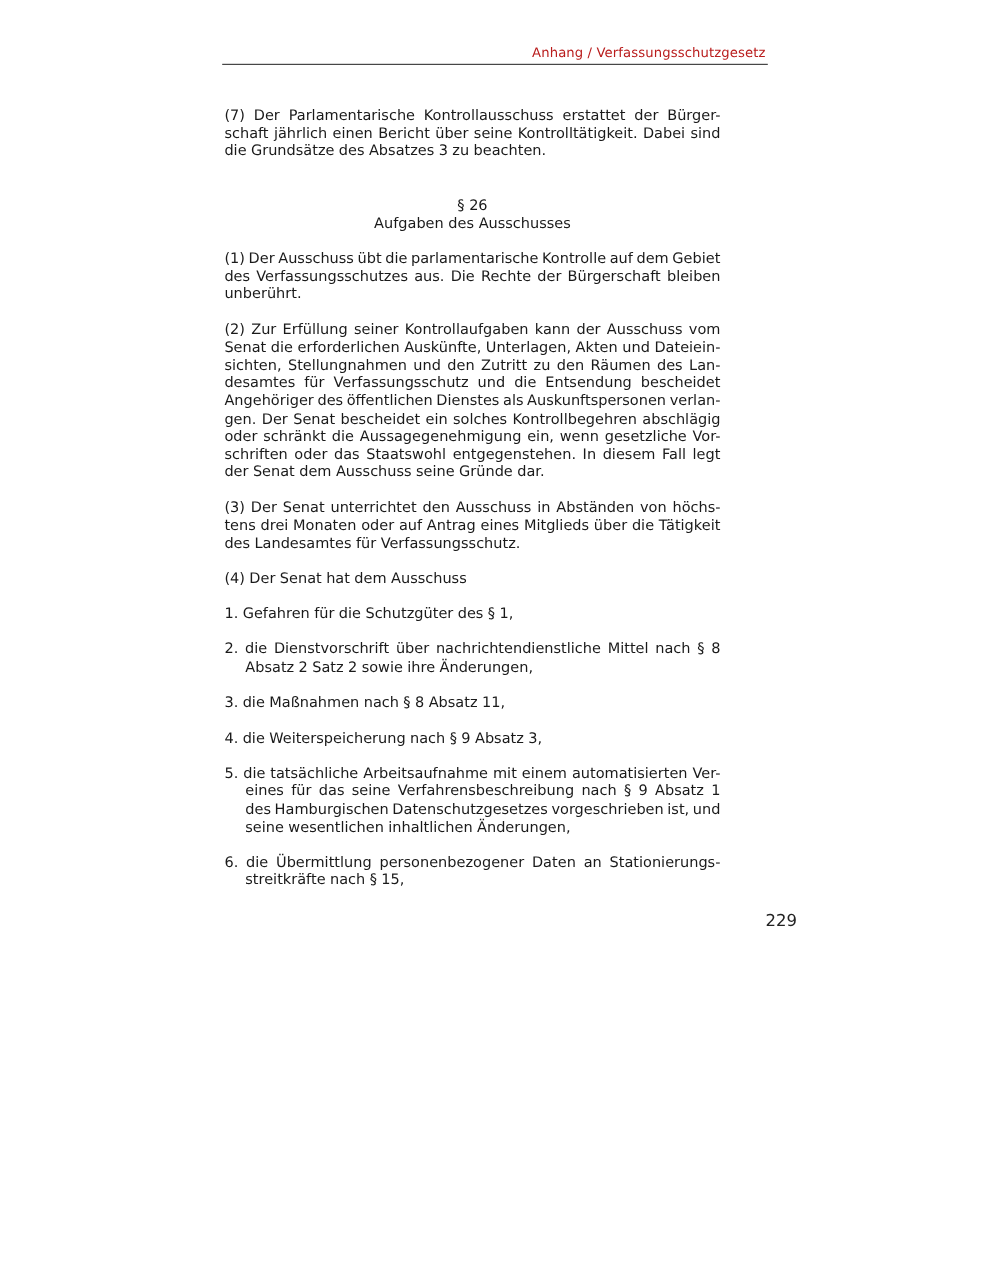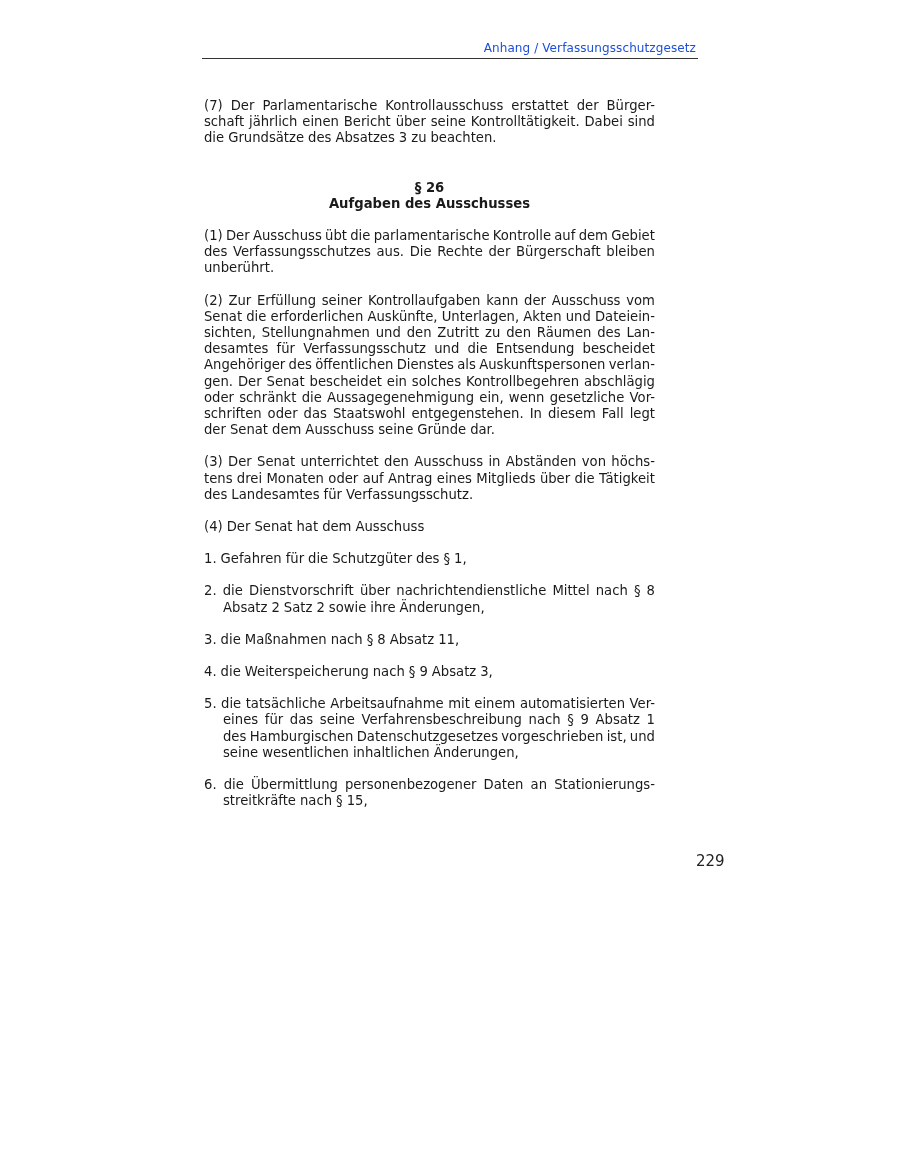--- a/index.html
+++ b/index.html
@@ -1,26 +1,26 @@
 <!DOCTYPE html>
 <html><head>
   <meta charset="utf-8">
   <style>
     html, body { margin: 0; padding: 0; background: #ffffff; }
     body { width: 900px; height: 1164px; position: relative; overflow: hidden;
            font-family: "DejaVu Sans", "Liberation Sans", sans-serif; color: #1a1a1a; }
     .header { position: absolute; left: 202px; top: 40px; width: 496px; height: 18px;
               border-bottom: 1.5px solid #333; }
-    .header-text { position: absolute; right: 2px; top: 1px; font-size: 12px; color: #1d4ed8; letter-spacing: 0.1px; }
+    .header-text { position: absolute; right: 2px; top: 1px; font-size: 12px; color: #b91c1c; letter-spacing: 0.1px; }
     .content { position: absolute; left: 204px; top: 98px; width: 451px; font-size: 13.2px; line-height: 16.2px; }
     .para { margin: 0; }
-    .heading { text-align: center; margin: 0; font-weight: bold; }
+    .heading { text-align: center; margin: 0; }
     .gap-lg { height: 33px; }
     .gap { height: 16px; }
-    .pagenum { position: absolute; left: 696px; top: 828px; font-size: 15px; color: #222; margin-top: 24px; }
+    .pagenum { position: absolute; left: 696px; top: 828px; font-size: 15px; color: #222; }
     
     .jline { display: flex; justify-content: space-between; white-space: nowrap; }
     .jline.last { justify-content: flex-start; gap: 0; }
     .jline.last span { margin-right: 4px; }
   </style>
 </head>
 <body>
 
 <div class="header">
   <span class="header-text">Anhang / Verfassungsschutzgesetz</span>

